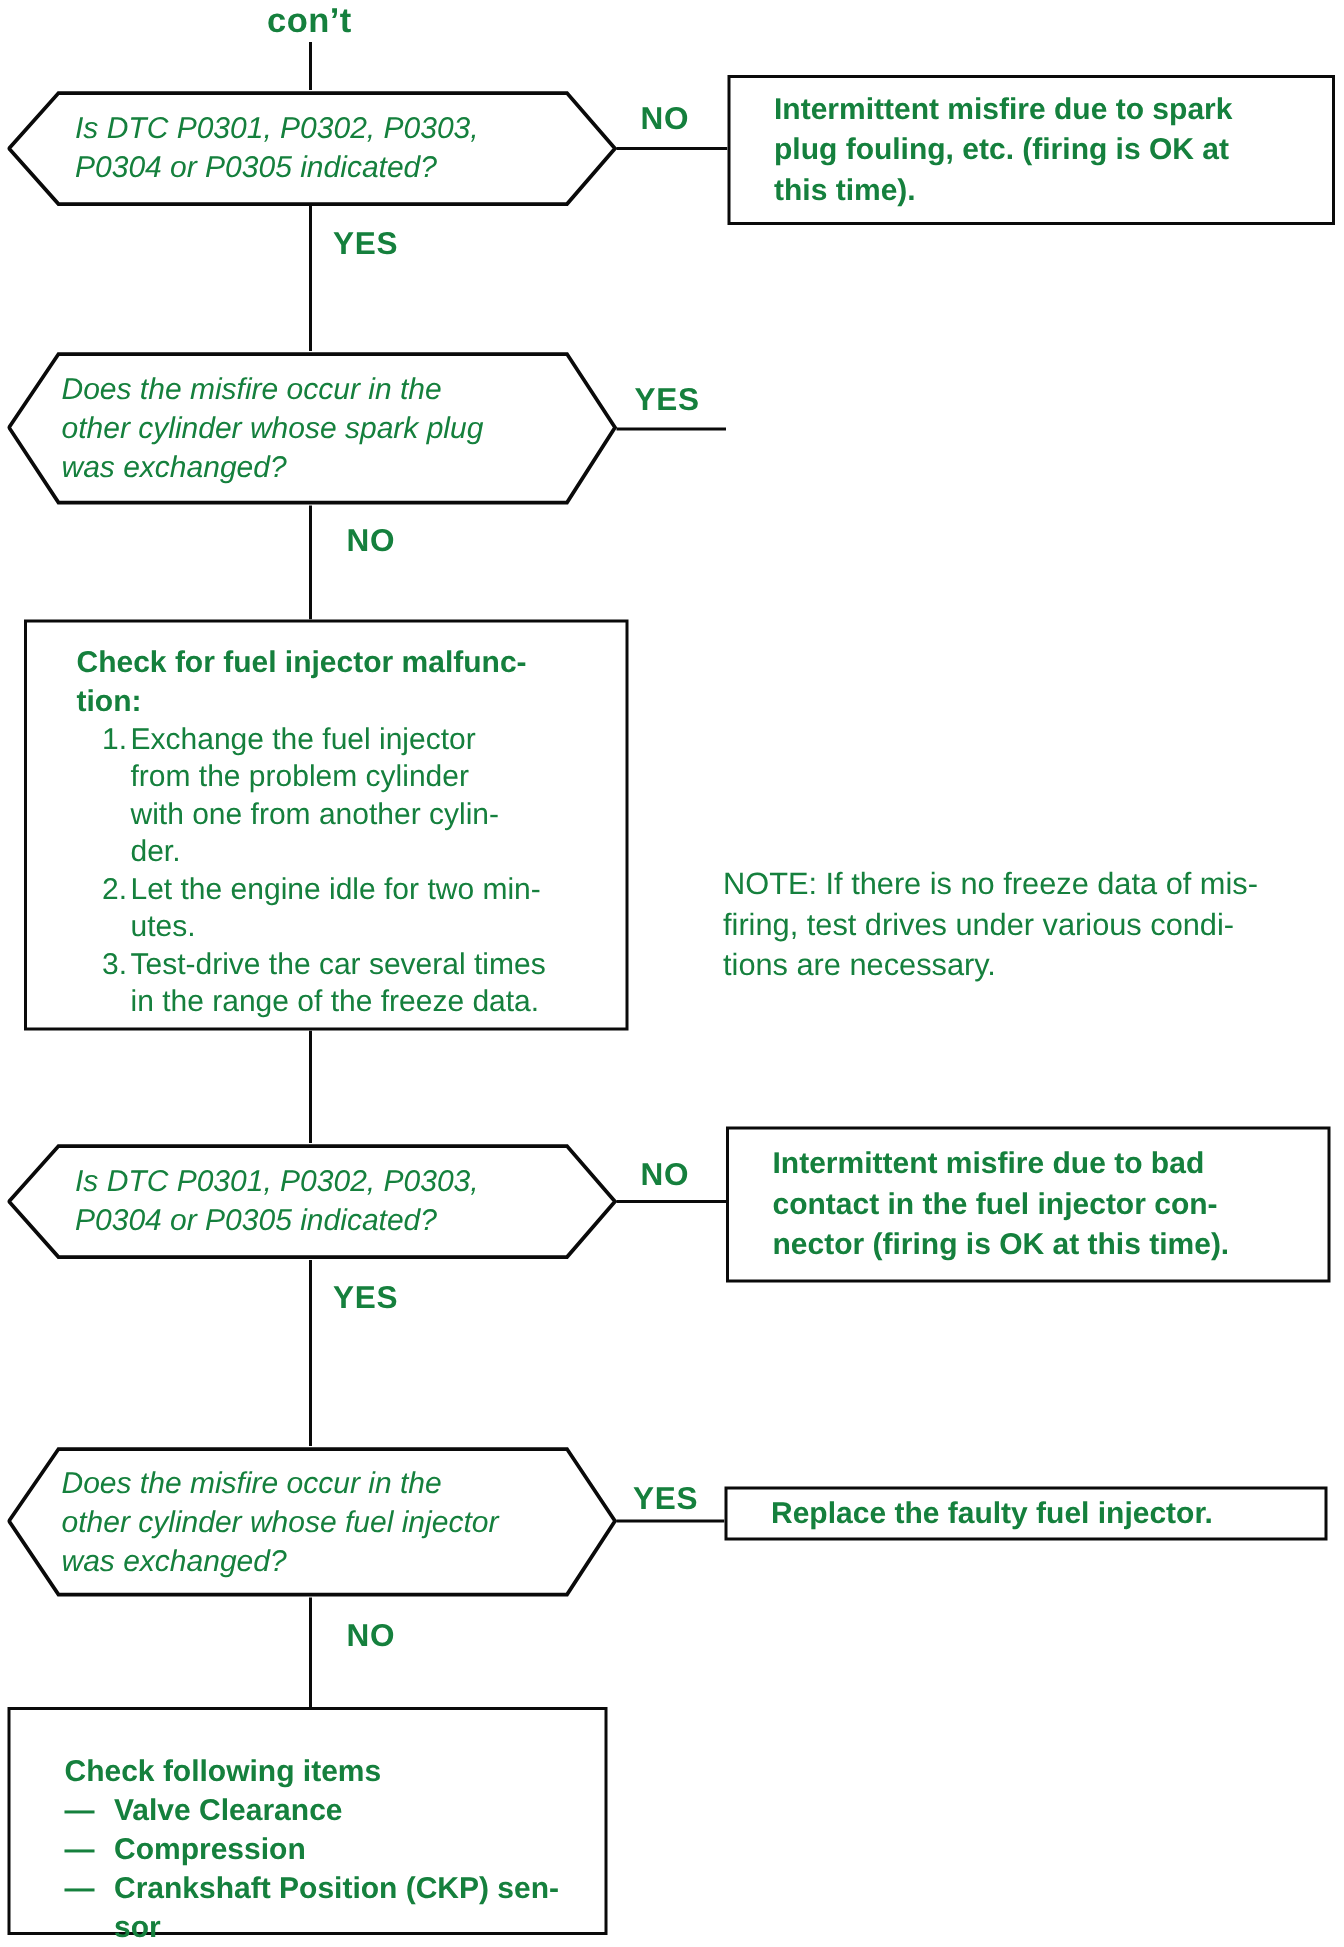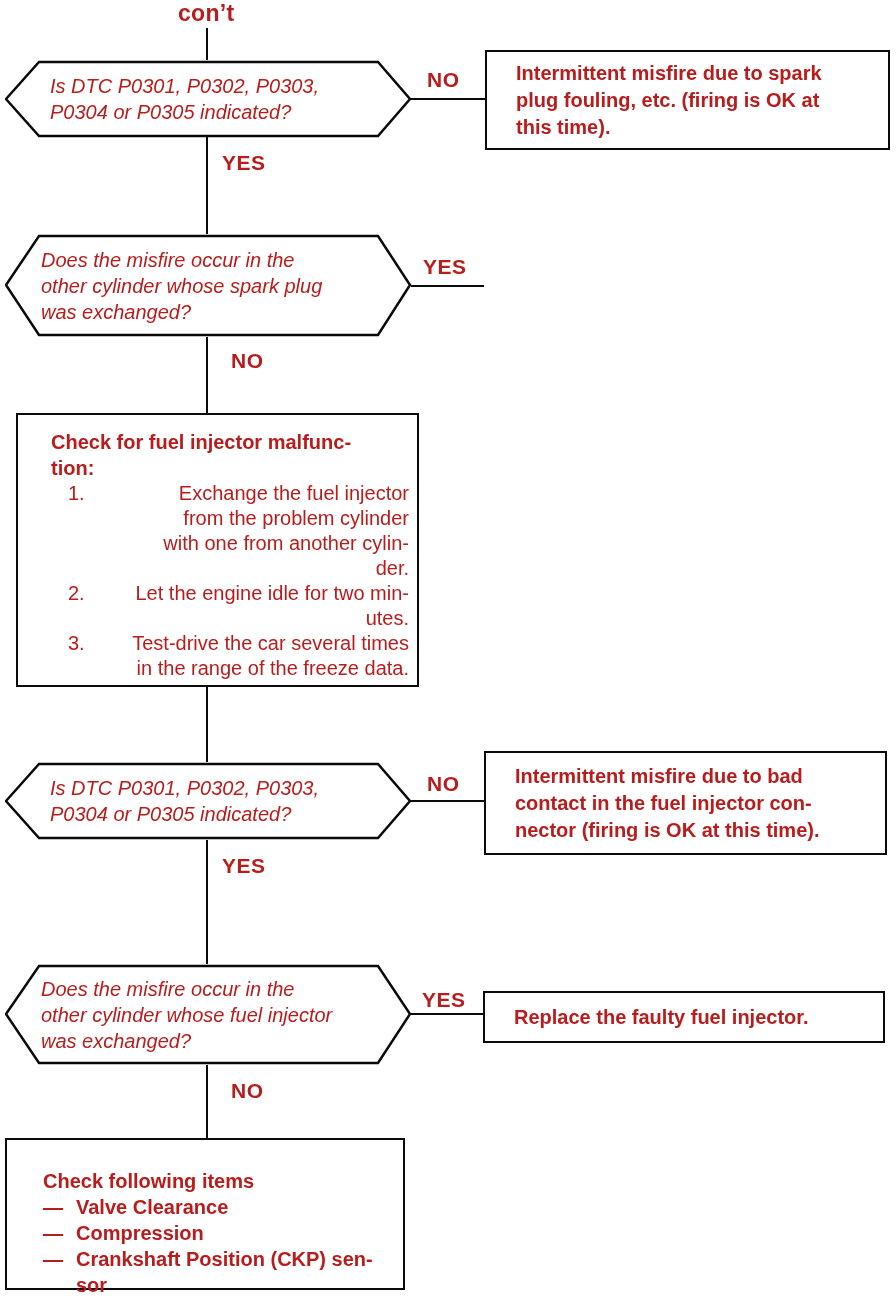--- a/index.html
+++ b/index.html
@@ -2,21 +2,21 @@
 <html><head>
 <meta charset="utf-8">
 <style>
   html, body { margin: 0; padding: 0; background: #ffffff; }
   .canvas {
     position: relative;
     width: 896px;
     height: 1298px;
     background: #ffffff;
     font-family: "Liberation Sans", sans-serif;
-    color: #b91c1c;
+    color: #15803d;
     overflow: hidden;
   }
   .cont-label {
     position: absolute;
     left: 178px; top: 0px;
     font-size: 23px;
     font-weight: bold;
     letter-spacing: 0.3px;
   }
   .line { position: absolute; background: #0a0a0a; }
@@ -54,21 +54,21 @@
     position: absolute;
     border: 2.5px solid #0a0a0a;
     box-sizing: border-box;
     background: #ffffff;
     padding: 14px 8px 0 33px;
     font-size: 20px; line-height: 25px;
   }
   .pbox .ptitle { font-weight: bold; white-space: pre-line; line-height: 26px; }
   .pstep { display: flex; margin-left: 17px; }
   .pstep .pnum { width: 19px; flex: none; }
-  .pstep .ptext { flex: 1; white-space: pre-line; text-align: right; }
+  .pstep .ptext { flex: 1; white-space: pre-line; }
 
   .note {
     position: absolute;
     font-size: 20.5px; line-height: 27px;
     white-space: pre-line;
   }
 
   .fbox {
     position: absolute;
     border: 2.5px solid #0a0a0a;
@@ -140,20 +140,23 @@
       <span class="ptext">Let the engine idle for two min-
 utes.</span>
     </div>
     <div class="pstep">
       <span class="pnum">3.</span>
       <span class="ptext">Test-drive the car several times
 in the range of the freeze data.</span>
     </div>
   </div>
 
+  <div class="note" style="left:482px; top:576px; width:414px;">NOTE: If there is no freeze data of mis-
+firing, test drives under various condi-
+tions are necessary.</div>
 
   <div class="hex" style="left:5px; top:762px; width:407px; height:78px;">
     <svg viewBox="0 0 407 78" preserveAspectRatio="none">
       <polygon points="1,39 34,2 373,2 405,39 373,76 34,76" fill="#ffffff" stroke="#0a0a0a" stroke-width="2.5"></polygon>
     </svg>
     <div class="hex-text" style="left:45px;">Is DTC P0301, P0302, P0303,
 P0304 or P0305 indicated?</div>
   </div>
   <div class="branch-label" style="left:427px; top:772px;">NO</div>
   <div class="branch-label" style="left:222px; top:854px;">YES</div>
@@ -166,21 +169,21 @@
     <svg viewBox="0 0 407 101" preserveAspectRatio="none">
       <polygon points="1,50 34,2 373,2 405,50 373,99 34,99" fill="#ffffff" stroke="#0a0a0a" stroke-width="2.5"></polygon>
     </svg>
     <div class="hex-text" style="left:36px;">Does the misfire occur in the
 other cylinder whose fuel injector
 was exchanged?</div>
   </div>
   <div class="branch-label" style="left:422px; top:988px;">YES</div>
   <div class="branch-label" style="left:231px; top:1079px;">NO</div>
 
-  <div class="rbox" style="left:483px; top:991px; width:402px; height:52px;">Replace the faulty fuel injector.</div>
+  <div class="rbox" style="left:483px; top:991px; width:402px; height:36px;">Replace the faulty fuel injector.</div>
 
   <div class="fbox" style="left:5px; top:1138px; width:400px; height:152px;">
     <div>Check following items</div>
     <div class="fitem">
       <span class="fdash">—</span>
       <span class="ftext">Valve Clearance</span>
     </div>
     <div class="fitem">
       <span class="fdash">—</span>
       <span class="ftext">Compression</span>

